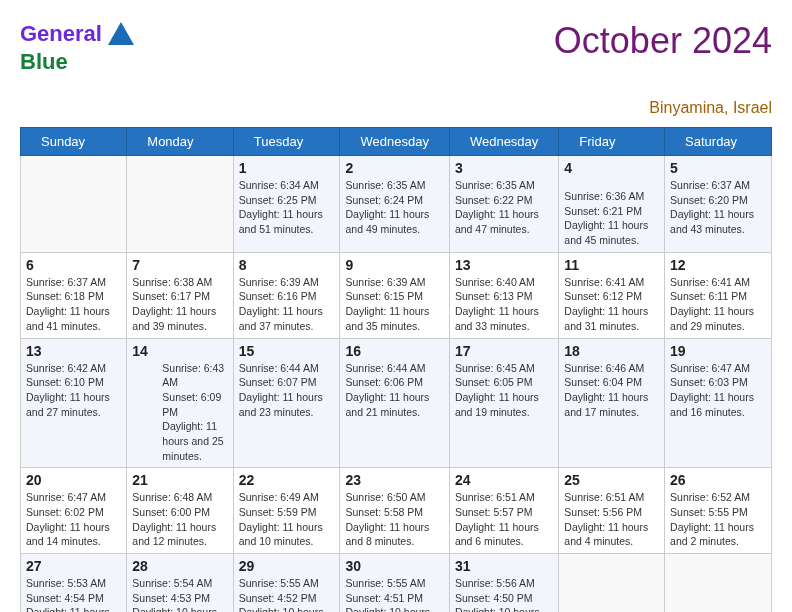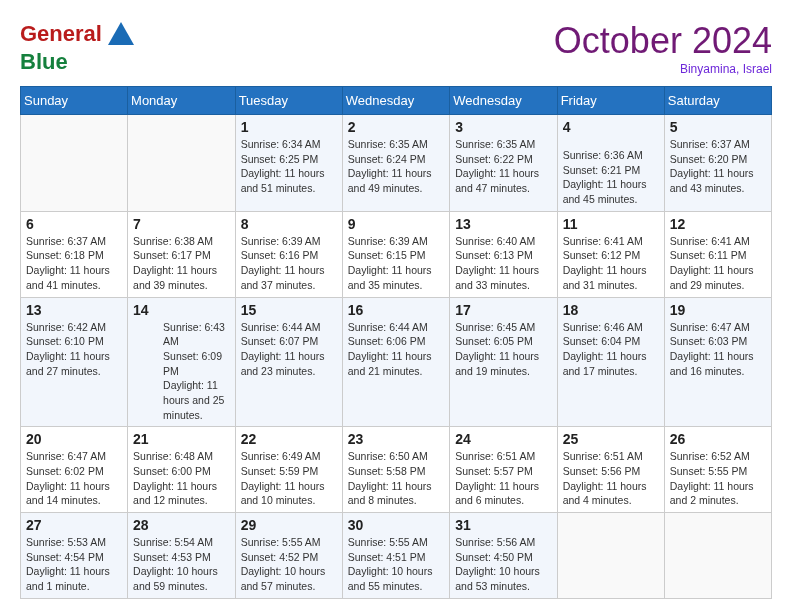--- a/index.html
+++ b/index.html
@@ -18,48 +18,49 @@
     }
     .logo {
       display: flex;
       align-items: center;
     }
     .logo-text {
       font-size: 22px;
       font-weight: bold;
       line-height: 1.1;
     }
-    .logo-text .general { color: #b91c1c; }
+    .logo-text .general { color: #6d28d9; }
     .logo-text .blue { color: #15803d; }
     .logo-icon {
       width: 30px;
       height: 30px;
       margin-left: 4px;
     }
     .title-block {
       text-align: right;
     }
     .month-title {
       font-size: 36px;
       font-weight: normal;
       color: #701a75;
     }
     .location-title {
-      font-size: 12px;
-      color: #6d28d9;
+      font-size: 16px;
+      color: #a16207;
+      margin-top: 37px;
     }
     .calendar {
       width: 100%;
       border-collapse: collapse;
       font-size: 11px;
     }
     .calendar thead th {
       background-color: #2472c0;
       color: #fff;
-      padding: 6px 3px;
+      padding: 6px 20px;
       text-align: left;
       font-size: 13px;
       font-weight: normal;
       border: 1px solid #1a5fa0;
     }
     .calendar tbody td {
       vertical-align: top;
       border: 1px solid #ccc;
       padding: 4px 5px;
       width: 108px;

